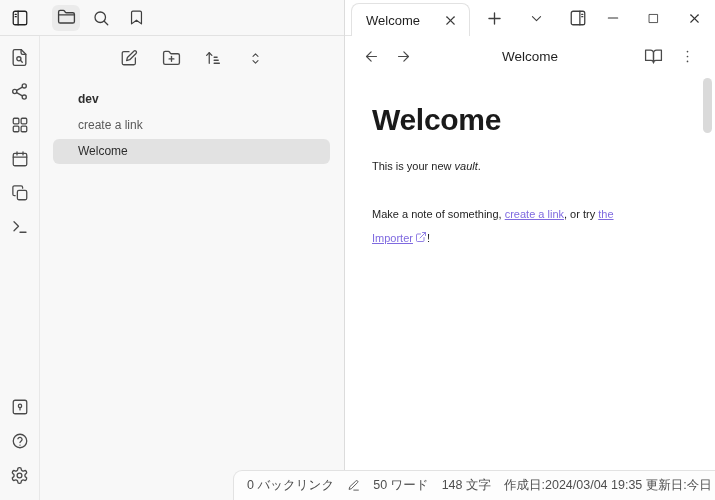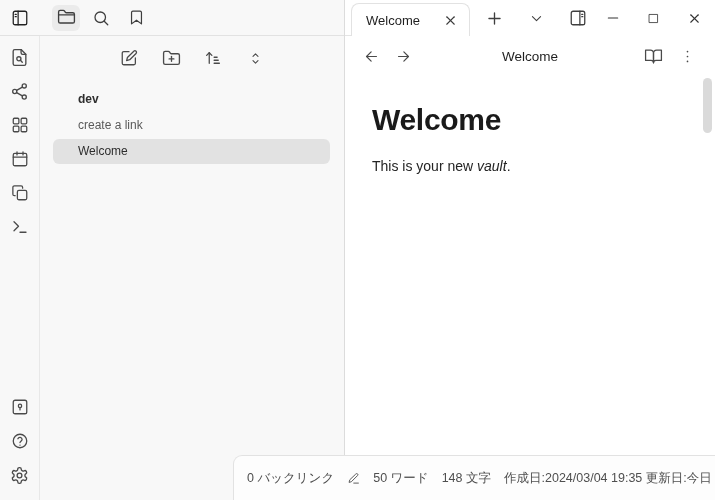--- a/index.html
+++ b/index.html
@@ -40,27 +40,27 @@
   .window-controls .icon-btn { width:41px; height:32px; border-radius:0; }
 
   .view-header { height:40px; flex:0 0 40px; display:flex; align-items:center; position:relative; padding:0 14px 0 12px; color:#4a4a4a; }
   .nav-btns { display:flex; gap:4px; }
   .view-title { position:absolute; left:0; right:0; text-align:center; font-size:13.5px; color:#1f1f1f; pointer-events:none; }
   .view-actions { margin-left:auto; display:flex; gap:6px; }
 
   .note-area { flex:1; position:relative; min-height:0; }
   .note-content { padding:26px 0 0 27px; width:310px; }
   .note-content h1 { font-size:30px; line-height:1.2; font-weight:700; color:#1a1a1a; margin:0 0 16px; letter-spacing:-0.3px; }
-  .note-content p { font-size:14px; line-height:24px; color:#242424; margin:0 0 24px; }
+  .note-content p { font-size:11px; line-height:24px; color:#242424; margin:0 0 24px; }
   .note-content a { color:#7f6ae0; text-decoration:underline; cursor:pointer; }
   .note-content a .icon { margin-left:2px; vertical-align:-1px; }
   .scrollbar-thumb { position:absolute; right:3px; top:2px; width:9px; height:55px; background:#dadada; border-radius:5px; cursor:grab; }
 
   
-  .status-bar { position:absolute; left:233px; right:0; bottom:0; height:45px; background:#fdfdfd; border-top:1px solid #e2e2e2; border-left:1px solid #e2e2e2; border-top-left-radius:9px; display:flex; align-items:center; gap:13px; padding:0 8px 0 13px; font-size:12.5px; color:#4f4f4f; z-index:5; white-space:nowrap; }
+  .status-bar { position:absolute; left:233px; right:0; bottom:0; height:30px; background:#fdfdfd; border-top:1px solid #e2e2e2; border-left:1px solid #e2e2e2; border-top-left-radius:9px; display:flex; align-items:center; gap:13px; padding:0 8px 0 13px; font-size:12.5px; color:#4f4f4f; z-index:5; white-space:nowrap; }
   .sb-item { display:inline-flex; align-items:center; }
 </style>
 </head>
 <body>
 
 <div class="app">
 
   <aside class="left">
     <div class="left-top">
       <div class="ribbon-toggle-cell">
@@ -345,20 +345,27 @@
             </span>
           </button>
         </div>
     </div>
 
     <div class="note-area">
       <div class="note-content">
         <h1>Welcome</h1>
         <div id="paragraphs">
             <p>This is your new <em>vault</em>.</p>
+            <p>Make a note of something, <a>create a link</a>, or try <a>the Importer<span class="icon">
+                  <svg viewBox="0 0 24 24" width="12" height="12" fill="none" stroke="currentColor" stroke-width="1.7" stroke-linecap="round" stroke-linejoin="round">
+                    <path d="M15 3h6v6"></path>
+                    <path d="M10 14 21 3"></path>
+                    <path d="M18 13v6a2 2 0 0 1-2 2H5a2 2 0 0 1-2-2V8a2 2 0 0 1 2-2h6"></path>
+                  </svg>
+                </span></a>!</p>
           </div>
       </div>
       <div class="scrollbar-thumb"></div>
     </div>
   </main>
 
   <div class="status-bar">
     <span class="sb-item">0 バックリンク</span>
     <span class="icon">
         <svg viewBox="0 0 24 24" width="13" height="13" fill="none" stroke="currentColor" stroke-width="1.7" stroke-linecap="round" stroke-linejoin="round">

